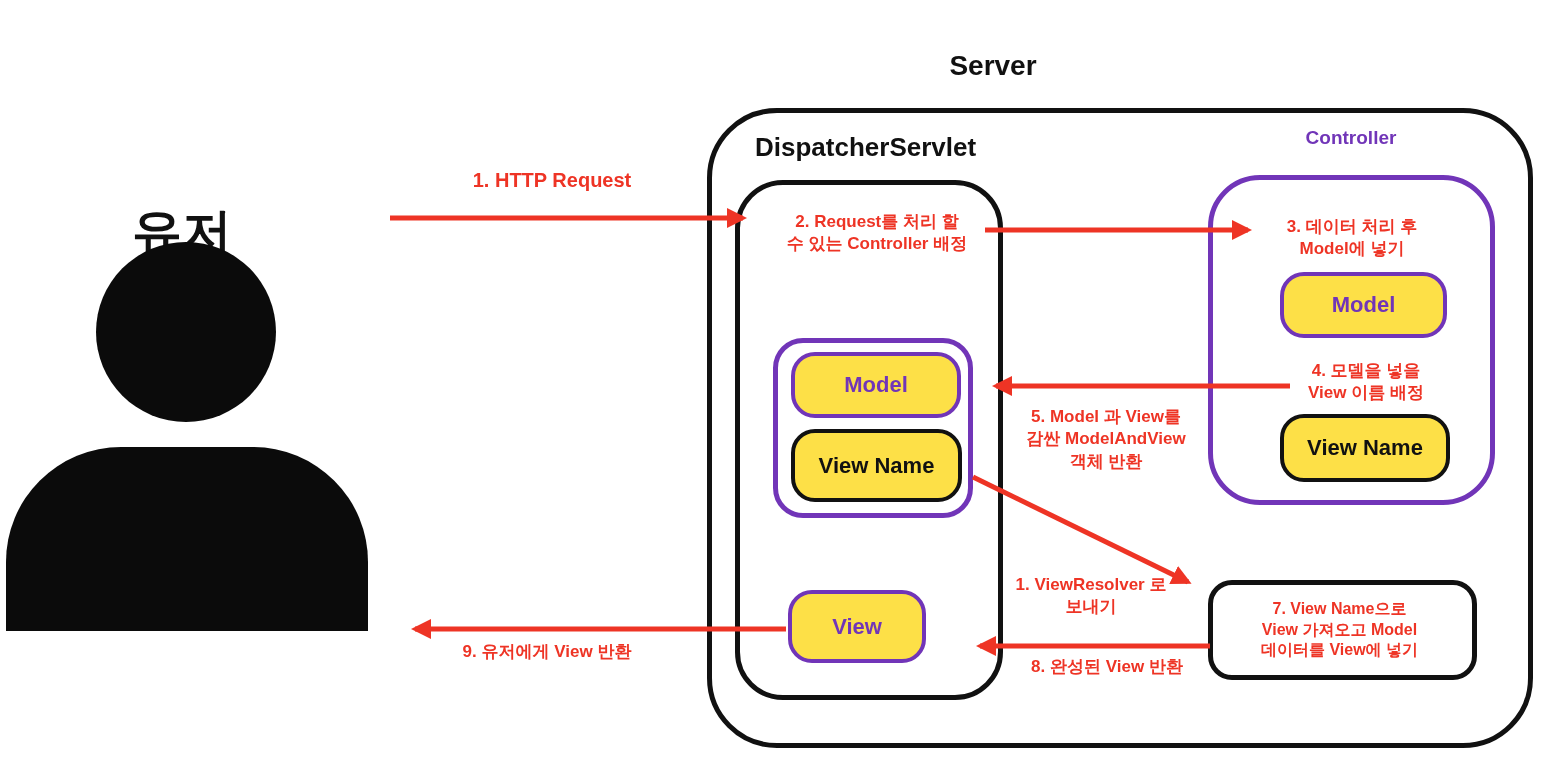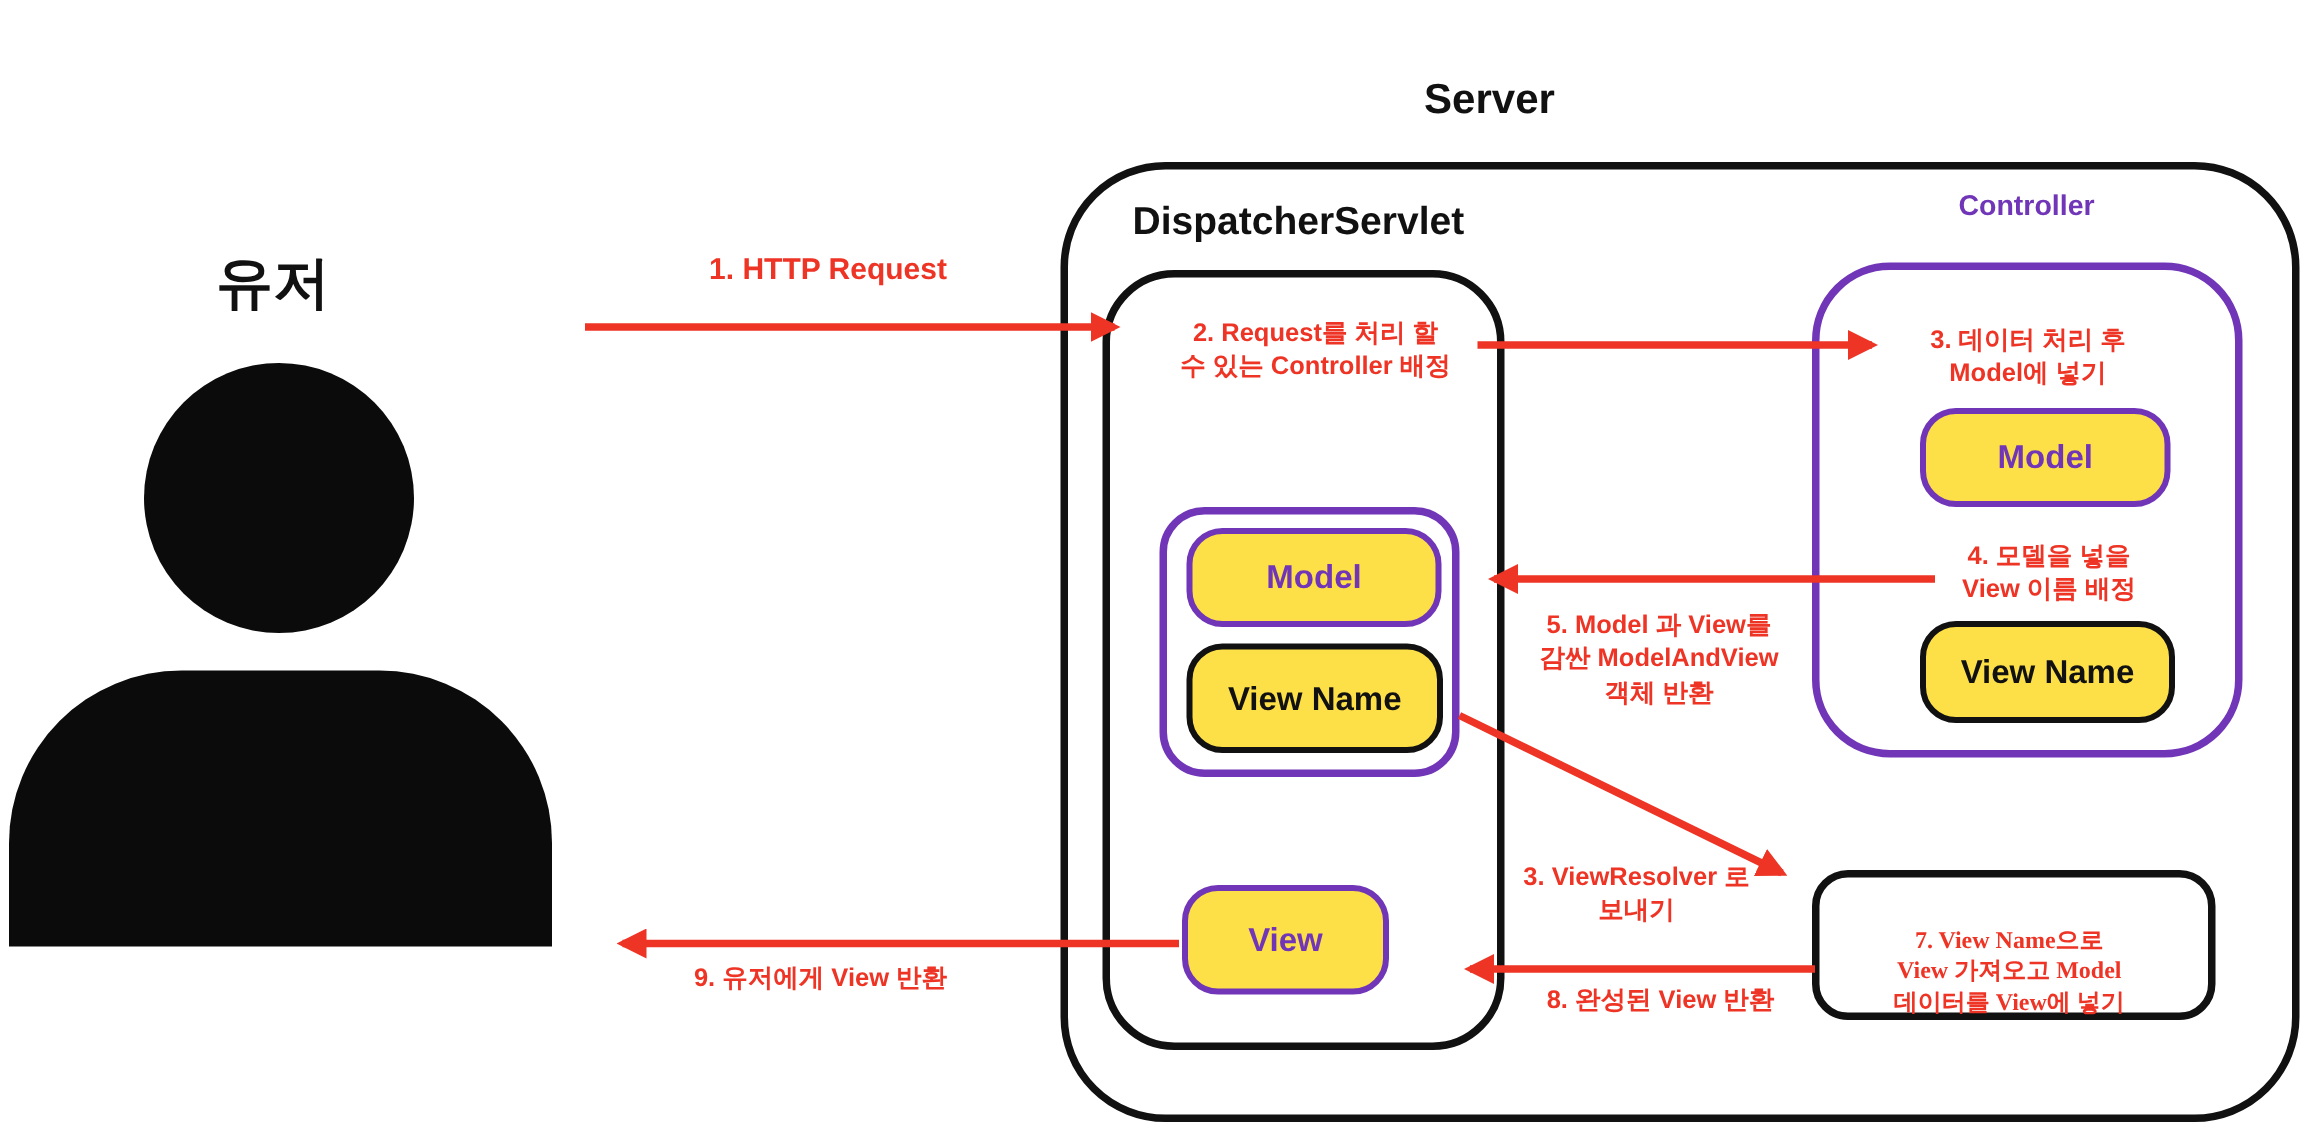--- a/index.html
+++ b/index.html
@@ -22,34 +22,34 @@
     display:flex;align-items:center;justify-content:center;
     font-weight:bold;font-size:22px;color:#111;background:#fde047;}
   .smallbox.purple{border-color:#7135b8;color:#7135b8;}
   
   .title{position:absolute;font-weight:bold;color:#111;white-space:nowrap;}
   .ctr{transform:translateX(-50%);text-align:right;}
   .server-title{font-size:28px;}
   .disp-title{font-size:26px;}
   .controller-title{font-size:19px;color:#7135b8;}
   .vr-title{font-size:27px;}
-  .user-label{font-size:38px;}
+  .user-label{font-size:50px;margin-top:36px;}
   
   .step{position:absolute;color:#ee3425;font-weight:bold;font-size:17px;line-height:1.32;
         white-space:pre-line;text-align:center;transform:translateX(-50%);}
   .step.big{font-size:20px;}
   .step.inbox{position:static;transform:none;font-size:16px;line-height:1.3;}
   
   .user-head{position:absolute;left:96px;top:242px;width:180px;height:180px;border-radius:50%;background:#0b0b0b;}
   .user-body{position:absolute;left:6px;top:447px;width:362px;height:184px;background:#0b0b0b;border-radius:115px 115px 0 0;}
   
   #arrows{position:absolute;left:0;top:0;width:1546px;height:760px;pointer-events:none;}
   
   .vr-inner{position:absolute;left:1208px;top:580px;width:263px;height:100px;
-    display:flex;align-items:flex-end;justify-content:center;font-family:Liberation Serif, serif;}
+    display:flex;align-items:center;justify-content:center;}
 </style>
 </head>
 <body>
 
 <div id="canvas">
 
   <div class="title user-label abs ctr" style="left:182px;top:163px;">유저</div>
   <div>
     <div class="user-head"></div>
     <div class="user-body"></div>
@@ -108,18 +108,18 @@
   <div class="step big" style="left:552px;top:167px;">1. HTTP Request</div>
   <div class="step" style="left:877px;top:211px;">2. Request를 처리 할
 수 있는 Controller 배정</div>
   <div class="step" style="left:1352px;top:216px;">3. 데이터 처리 후
 Model에 넣기</div>
   <div class="step" style="left:1366px;top:360px;">4. 모델을 넣을
 View 이름 배정</div>
   <div class="step" style="left:1106px;top:406px;">5. Model 과 View를
 감싼 ModelAndView
 객체 반환</div>
-  <div class="step" style="left:1091px;top:574px;">3. ViewResolver 로
+  <div class="step" style="left:1091px;top:574px;">1. ViewResolver 로
 보내기</div>
   <div class="step" style="left:1107px;top:656px;">8. 완성된 View 반환</div>
   <div class="step" style="left:547px;top:641px;">9. 유저에게 View 반환</div>
 
 </div>
 
 </body></html>

